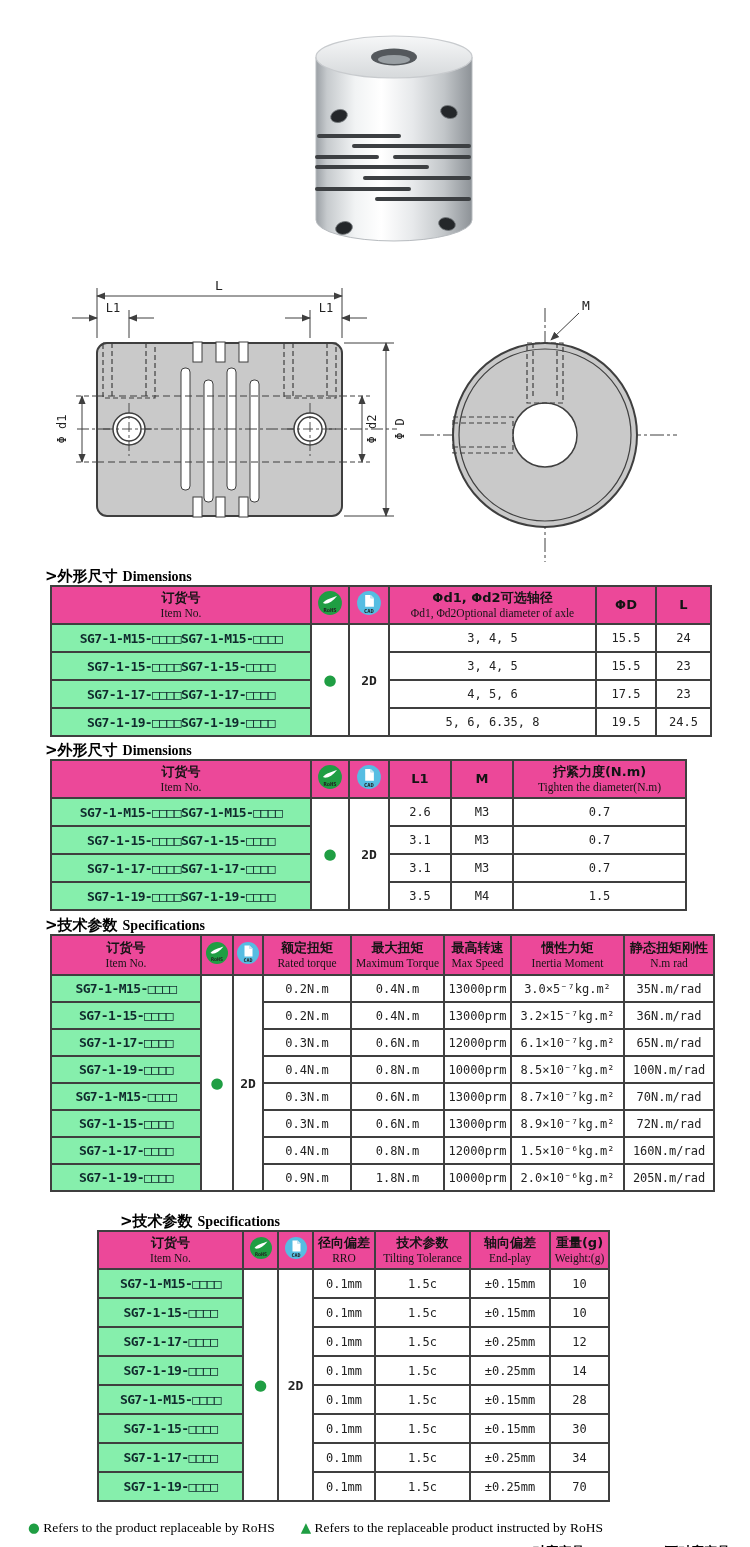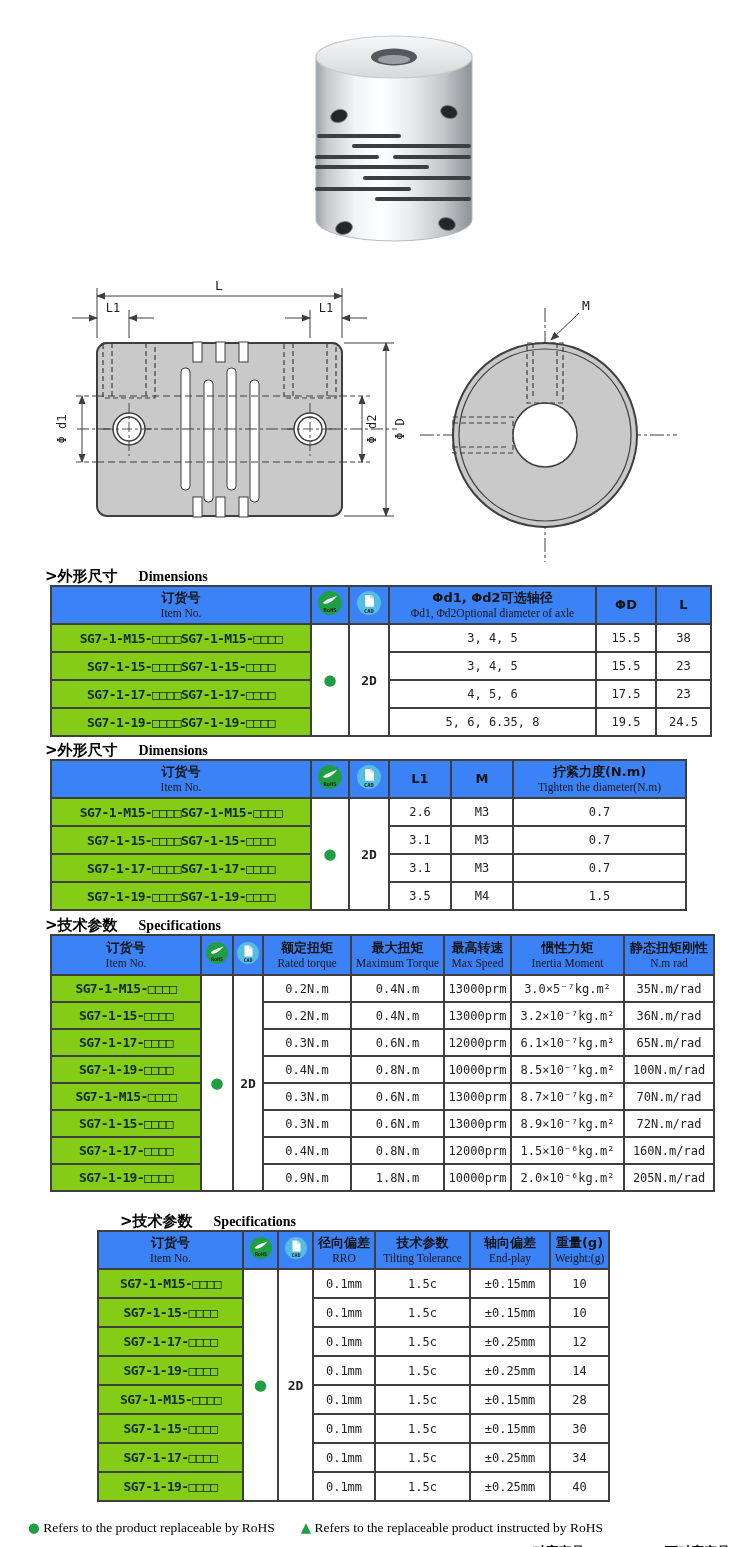--- a/index.html
+++ b/index.html
@@ -4,30 +4,30 @@
 <style>
   html,body{margin:0;padding:0;}
   body{width:750px;height:1547px;position:relative;background:#ffffff;
        font-family:"DejaVu Sans",sans-serif;color:#1a1a1a;overflow:hidden;}
   .abs{position:absolute;}
 
   
   .sec-title{position:absolute;white-space:nowrap;}
   .sec-title .bullet{font:bold 15px "DejaVu Sans",sans-serif;color:#000;}
   .sec-title .t-zh{font:bold 15px "DejaVu Sans",sans-serif;color:#000000;}
-  .sec-title .t-en{font:bold 14px "Liberation Serif",serif;color:#000;margin-left:21px;}
+  .sec-title .t-en{font:bold 14px "Liberation Serif",serif;color:#000;margin-left:5px;}
 
   
   table.spec{position:absolute;border-collapse:collapse;table-layout:fixed;background:#fff;}
   table.spec td,table.spec th{border:2px solid #3f3f3f;padding:0;text-align:center;
        vertical-align:middle;overflow:hidden;}
-  table.spec th{background:#3b82f6;}
+  table.spec th{background:#ec4899;}
   th .zh{font:bold 13px "DejaVu Sans",sans-serif;color:#141414;line-height:1.3;}
   th .en{font:11.5px "Liberation Serif",serif;color:#141414;line-height:1.15;}
-  td.item{background:#84cc16;text-align:left;padding-left:6px;
+  td.item{background:#86efac;text-align:left;padding-left:6px;
        font:bold 13px "DejaVu Sans Mono",monospace;letter-spacing:-0.6px;color:#102a2d;}
   td.val{font:12px "DejaVu Sans Mono",monospace;color:#222;background:#fff;}
   td.mid{background:#fff;font:bold 13px "DejaVu Sans Mono",monospace;color:#222;}
   .dot-glyph{color:#1f9e43;font-size:15px;line-height:1;font-family:"DejaVu Sans",sans-serif;}
   tr.h38{height:38px;} tr.h28{height:28px;} tr.h27{height:27px;} tr.h29{height:29px;} tr.h40{height:40px;}
 
   
   .legend-zh{position:absolute;top:1500px;right:20px;white-space:nowrap;
        font:bold 13px "DejaVu Sans",sans-serif;color:#000;margin-top:43px;}
   .legend-en{position:absolute;top:1519px;left:28px;white-space:nowrap;
@@ -218,21 +218,21 @@
     <th>
           <div class="zh">L</div>
         </th>
   </tr>
   <tr class="h28">
     <td class="item">SG7-1-M15-□□□□SG7-1-M15-□□□□</td>
     <td class="mid" rowspan="4"><span class="dot-glyph">●</span></td>
     <td class="mid" rowspan="4">2D</td>
     <td class="val">3, 4, 5</td>
     <td class="val">15.5</td>
-    <td class="val">38</td>
+    <td class="val">24</td>
   </tr>
   <tr class="h28">
     <td class="item">SG7-1-15-□□□□SG7-1-15-□□□□</td>
     <td class="val">3, 4, 5</td>
     <td class="val">15.5</td>
     <td class="val">23</td>
   </tr>
   <tr class="h28">
     <td class="item">SG7-1-17-□□□□SG7-1-17-□□□□</td>
     <td class="val">4, 5, 6</td>
@@ -387,21 +387,21 @@
     <td class="val">0.4N.m</td>
     <td class="val">13000prm</td>
     <td class="val">3.0×5⁻⁷kg.m²</td>
     <td class="val">35N.m/rad</td>
   </tr>
   <tr class="h27">
     <td class="item">SG7-1-15-□□□□</td>
     <td class="val">0.2N.m</td>
     <td class="val">0.4N.m</td>
     <td class="val">13000prm</td>
-    <td class="val">3.2×10⁻⁷kg.m²</td>
+    <td class="val">3.2×15⁻⁷kg.m²</td>
     <td class="val">36N.m/rad</td>
   </tr>
   <tr class="h27">
     <td class="item">SG7-1-17-□□□□</td>
     <td class="val">0.3N.m</td>
     <td class="val">0.6N.m</td>
     <td class="val">12000prm</td>
     <td class="val">6.1×10⁻⁷kg.m²</td>
     <td class="val">65N.m/rad</td>
   </tr>
@@ -549,21 +549,21 @@
     <td class="val">0.1mm</td>
     <td class="val">1.5c</td>
     <td class="val">±0.25mm</td>
     <td class="val">34</td>
   </tr>
   <tr class="h29">
     <td class="item">SG7-1-19-□□□□</td>
     <td class="val">0.1mm</td>
     <td class="val">1.5c</td>
     <td class="val">±0.25mm</td>
-    <td class="val">40</td>
+    <td class="val">70</td>
   </tr>
 </tbody>
   </table>
 
 <div class="legend-zh">
   <span class="sym">●</span><span>:RoHS对应产品</span><span class="sym sp">▲</span><span>:RoHS可对应产品</span>
 </div>
 <div class="legend-en">
   <span class="sym">●</span>&nbsp;<span>Refers to the product replaceable by RoHS</span><span class="sym sp">▲</span>&nbsp;<span>Refers to the replaceable product instructed by RoHS</span>
 </div>

